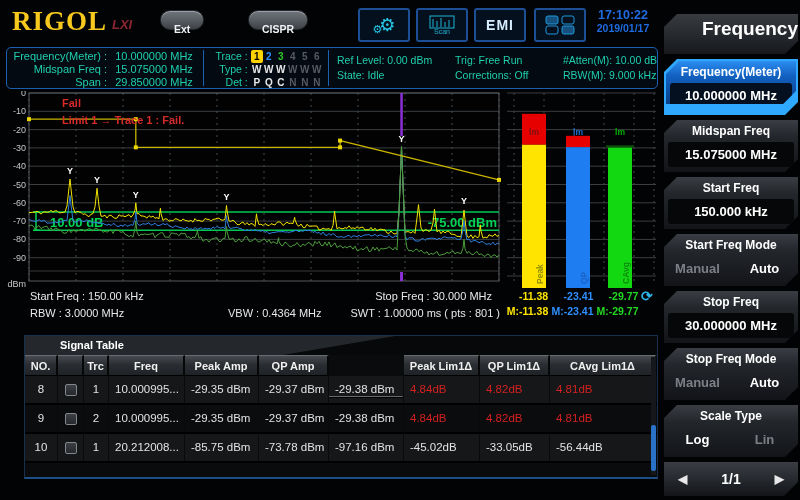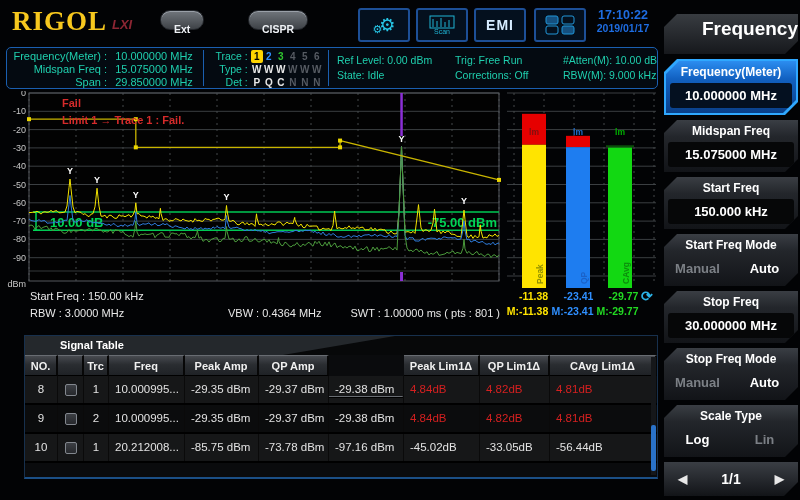--- a/index.html
+++ b/index.html
@@ -67,21 +67,21 @@
   .sidebar{position:absolute;left:662px;top:0;width:138px;height:500px;background:#020305;padding:14px 2px 0 2px;
     display:flex;flex-direction:column;gap:5px;}
   .chamf{clip-path:polygon(13px 0,100% 0,100% calc(100% - 13px),calc(100% - 13px) 100%,0 100%,0 13px);}
   .sk-title{height:40px;line-height:30px;text-align:right;color:#fff;font-weight:bold;font-size:19px;
     background:linear-gradient(#383c41,#16181c);}
   .sk{height:52px;background:linear-gradient(180deg,#3a3e44 0%,#23262b 32%,#121418 100%);color:#fff;}
   .sk-label{height:22px;line-height:23px;text-align:center;font-weight:bold;font-size:12px;}
   .sk-value{height:25px;line-height:25px;margin:0 4px 4px;background:#060708;border-radius:3px;text-align:center;
     font-weight:bold;font-size:13px;}
   .sk-act-outer{padding:2px;background:#2fa8ff;height:56px;}
-  .sk-act-outer .sk{height:52px;background:linear-gradient(180deg,#2c8df0 0%,#1160c0 35%,#0a3f88 100%);}
+  .sk-act-outer .sk{height:43px;background:linear-gradient(180deg,#2c8df0 0%,#1160c0 35%,#0a3f88 100%);}
   .sk-act-outer .sk-value{background:#041020;}
   .sk-toggle{display:flex;height:26px;line-height:26px;font-weight:bold;font-size:13px;}
   .sk-toggle span{flex:1;text-align:center;}
   .opt-off{color:#7c8086;} .opt-on{color:#fff;}
   .sk-pager{height:34px;background:linear-gradient(180deg,#3a3e44,#121418);display:flex;align-items:center;
     justify-content:space-between;padding:0 14px;color:#fff;font-weight:bold;font-size:14px;
     clip-path:polygon(0 0,100% 0,100% calc(100% - 14px),calc(100% - 14px) 100%,0 100%);}
   .pager-arrow{font-size:12px;color:#e8e8e8;}
 </style>
 </head>
@@ -280,20 +280,21 @@
       <rect x="61" y="56.168000000000006" width="24" height="140.832" fill="#1e7df0"></rect>
       <text x="73" y="44" fill="#1e6fd0" font-size="8.5" font-weight="bold" text-anchor="middle">lm</text>
       <text transform="translate(82,193) rotate(-90)" fill="#1b62c8" font-size="8.5" font-weight="bold">QP</text>
       <rect x="103" y="56.4791" width="24" height="140.52089999999998" fill="#12d812"></rect>
       <line x1="101" y1="55.25300000000001" x2="129" y2="55.25300000000001" stroke="#0b4d0b" stroke-width="2"></line>
       <text x="115" y="44" fill="#00b000" font-size="8.5" font-weight="bold" text-anchor="middle">lm</text>
       <text transform="translate(124,193) rotate(-90)" fill="#0c8c0c" font-size="8.5" font-weight="bold">CAvg</text>
     </svg>
 
   <div class="pf" style="left:30px;top:290px;">Start Freq : 150.00 kHz</div>
+  <div class="pf" style="left:320px;top:290px;width:172px;text-align:right;">Stop Freq : 30.000 MHz</div>
   <div class="pf" style="left:30px;top:307px;">RBW : 3.0000 MHz</div>
   <div class="pf" style="left:228px;top:307px;">VBW : 0.4364 MHz</div>
   <div class="pf" style="left:320px;top:307px;width:180px;text-align:right;">SWT : 1.00000 ms ( pts : 801 )</div>
 
   <div class="barval-row" style="top:290px;padding-left:6px;" id="bar-vals">
       <span class="bv bv-y">-11.38</span>
       <span class="bv bv-b">-23.41</span>
       <span class="bv bv-g">-29.77</span>
     </div>
   <div class="barval-row" style="top:305px;padding-left:0;" id="bar-maxvals">

